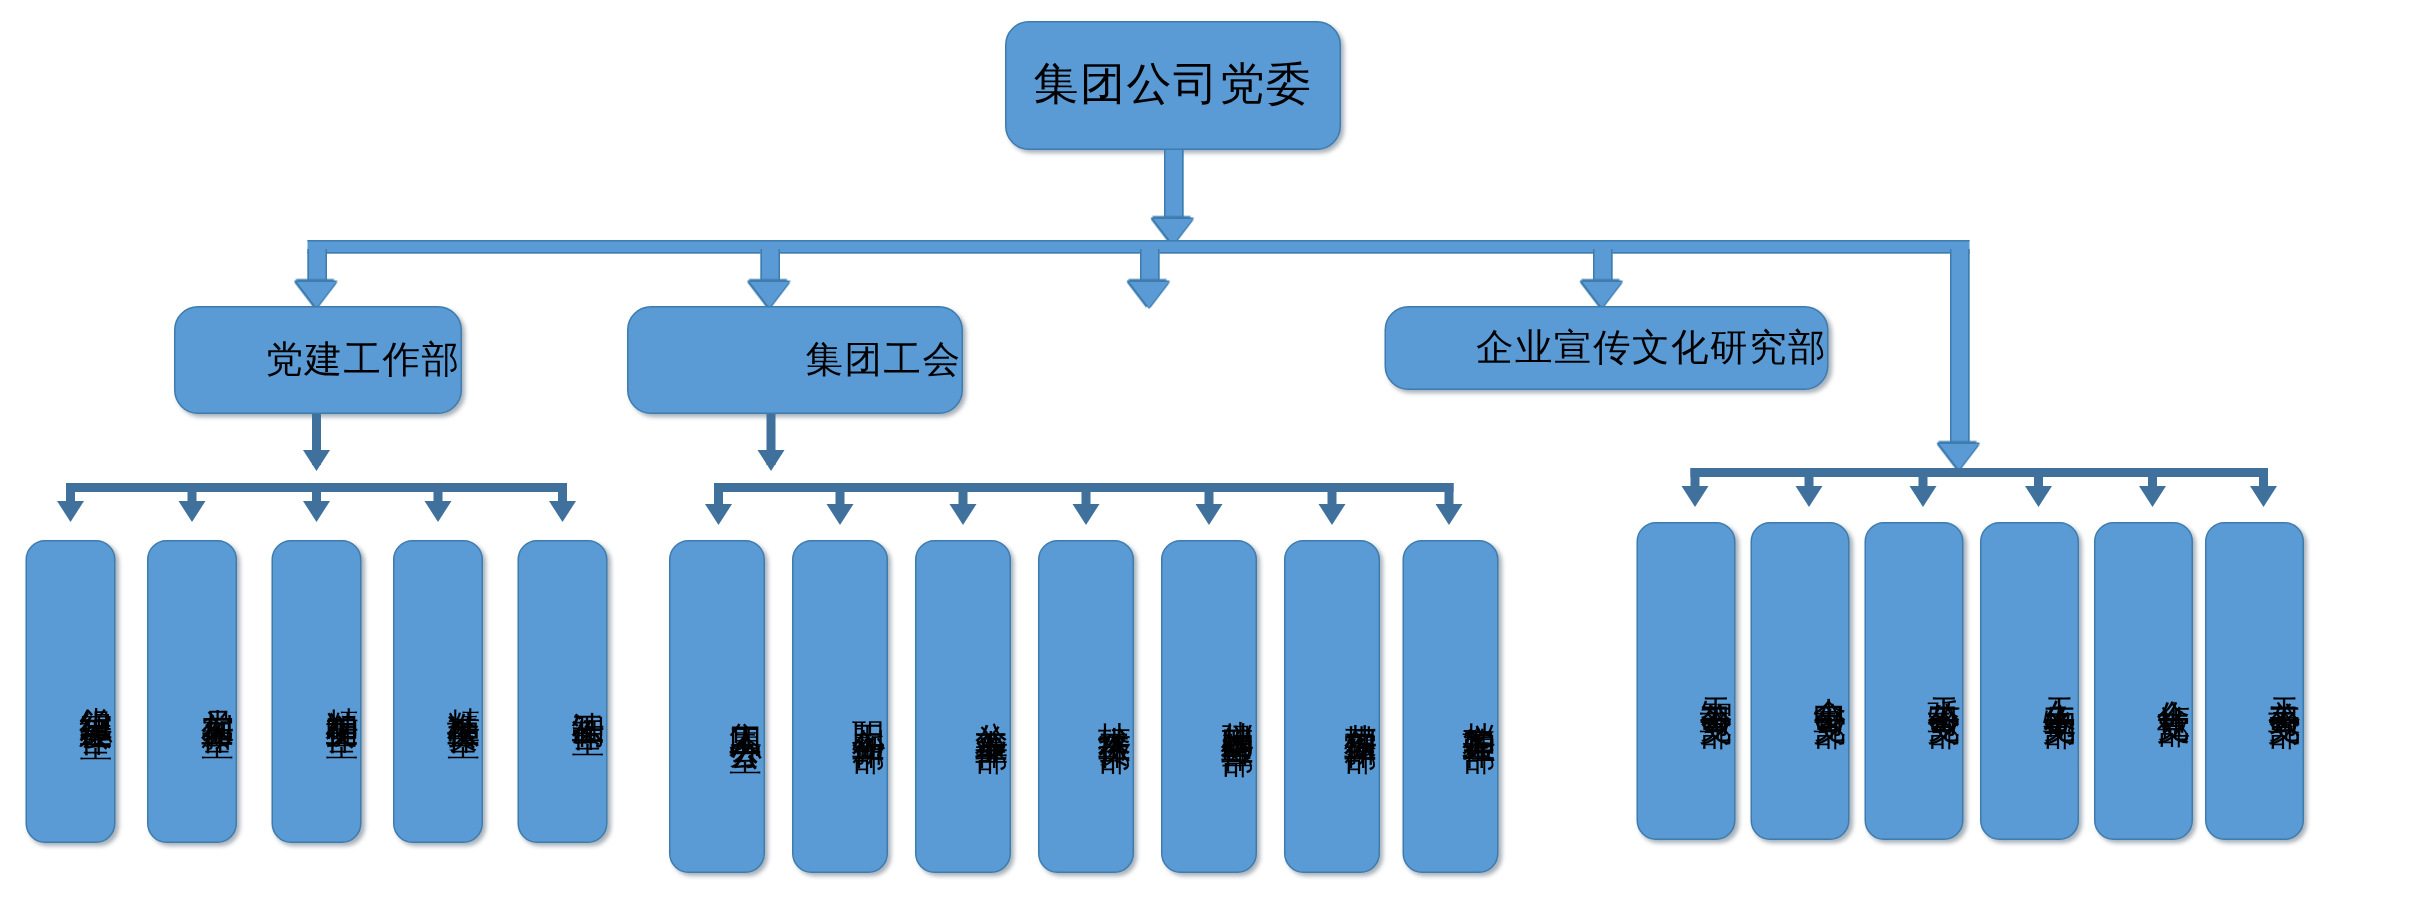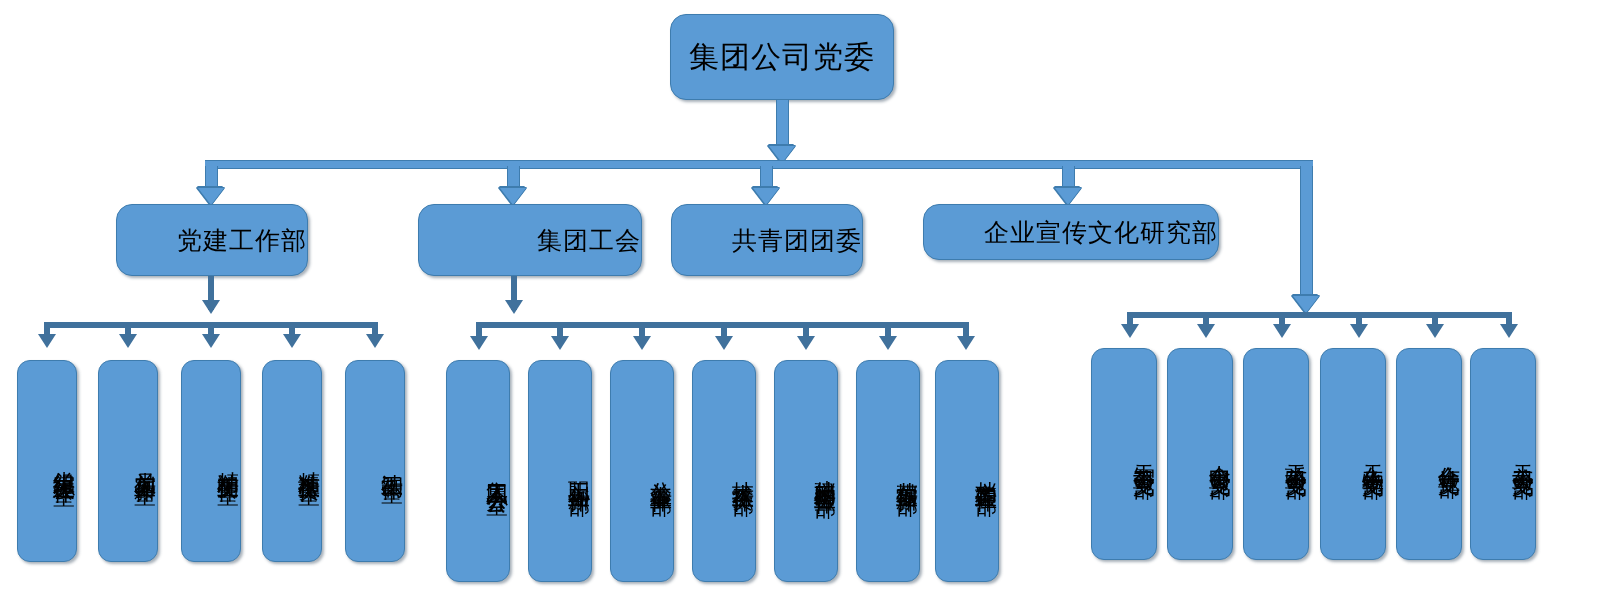--- a/index.html
+++ b/index.html
@@ -101,23 +101,20 @@
   <div class="fathead" style="left:1293px;top:296px;"></div>
 
   <div class="node lvl2" style="left:116px;top:204px;width:192px;height:72px;">
     <span>党建工作部</span>
   </div>
 
   <div class="node lvl2" style="left:418px;top:204px;width:224px;height:72px;">
     <span>集团工会</span>
   </div>
 
-  <div class="node lvl2" style="left:671px;top:204px;width:192px;height:72px;">
-    <span>共青团团委</span>
-  </div>
 
   <div class="node lvl2" style="left:923px;top:204px;width:296px;height:56px;">
     <span>企业宣传文化研究部</span>
   </div>
 
   <div class="bus" style="left:208px;top:276px;width:6px;height:34px;"></div>
   <div class="thinhead" style="left:202px;top:300px;"></div>
 
   <div class="bus" style="left:44px;top:322px;width:334px;height:6px;"></div>
 

